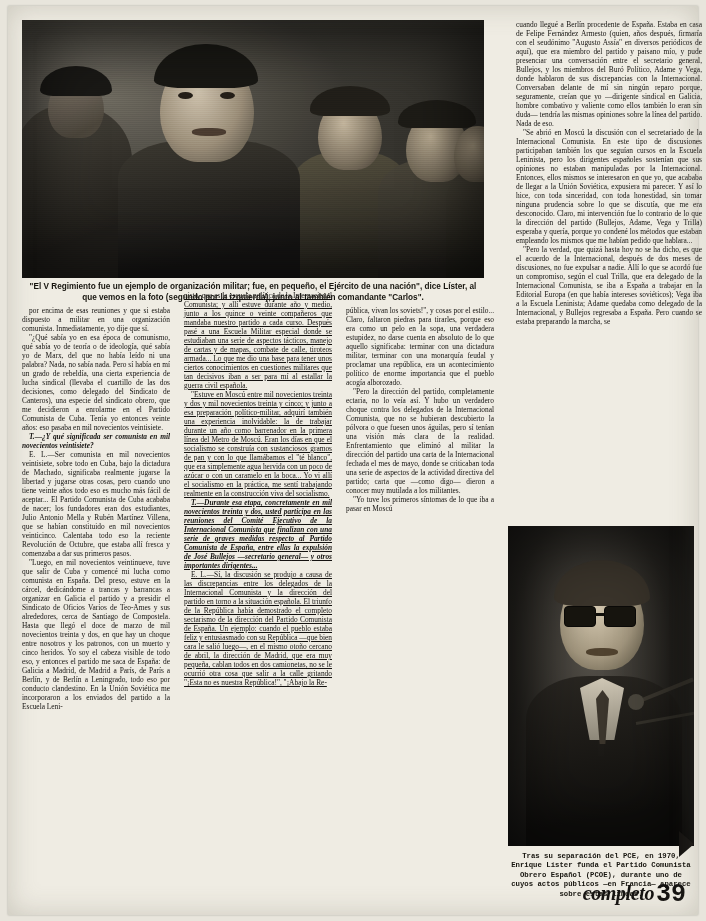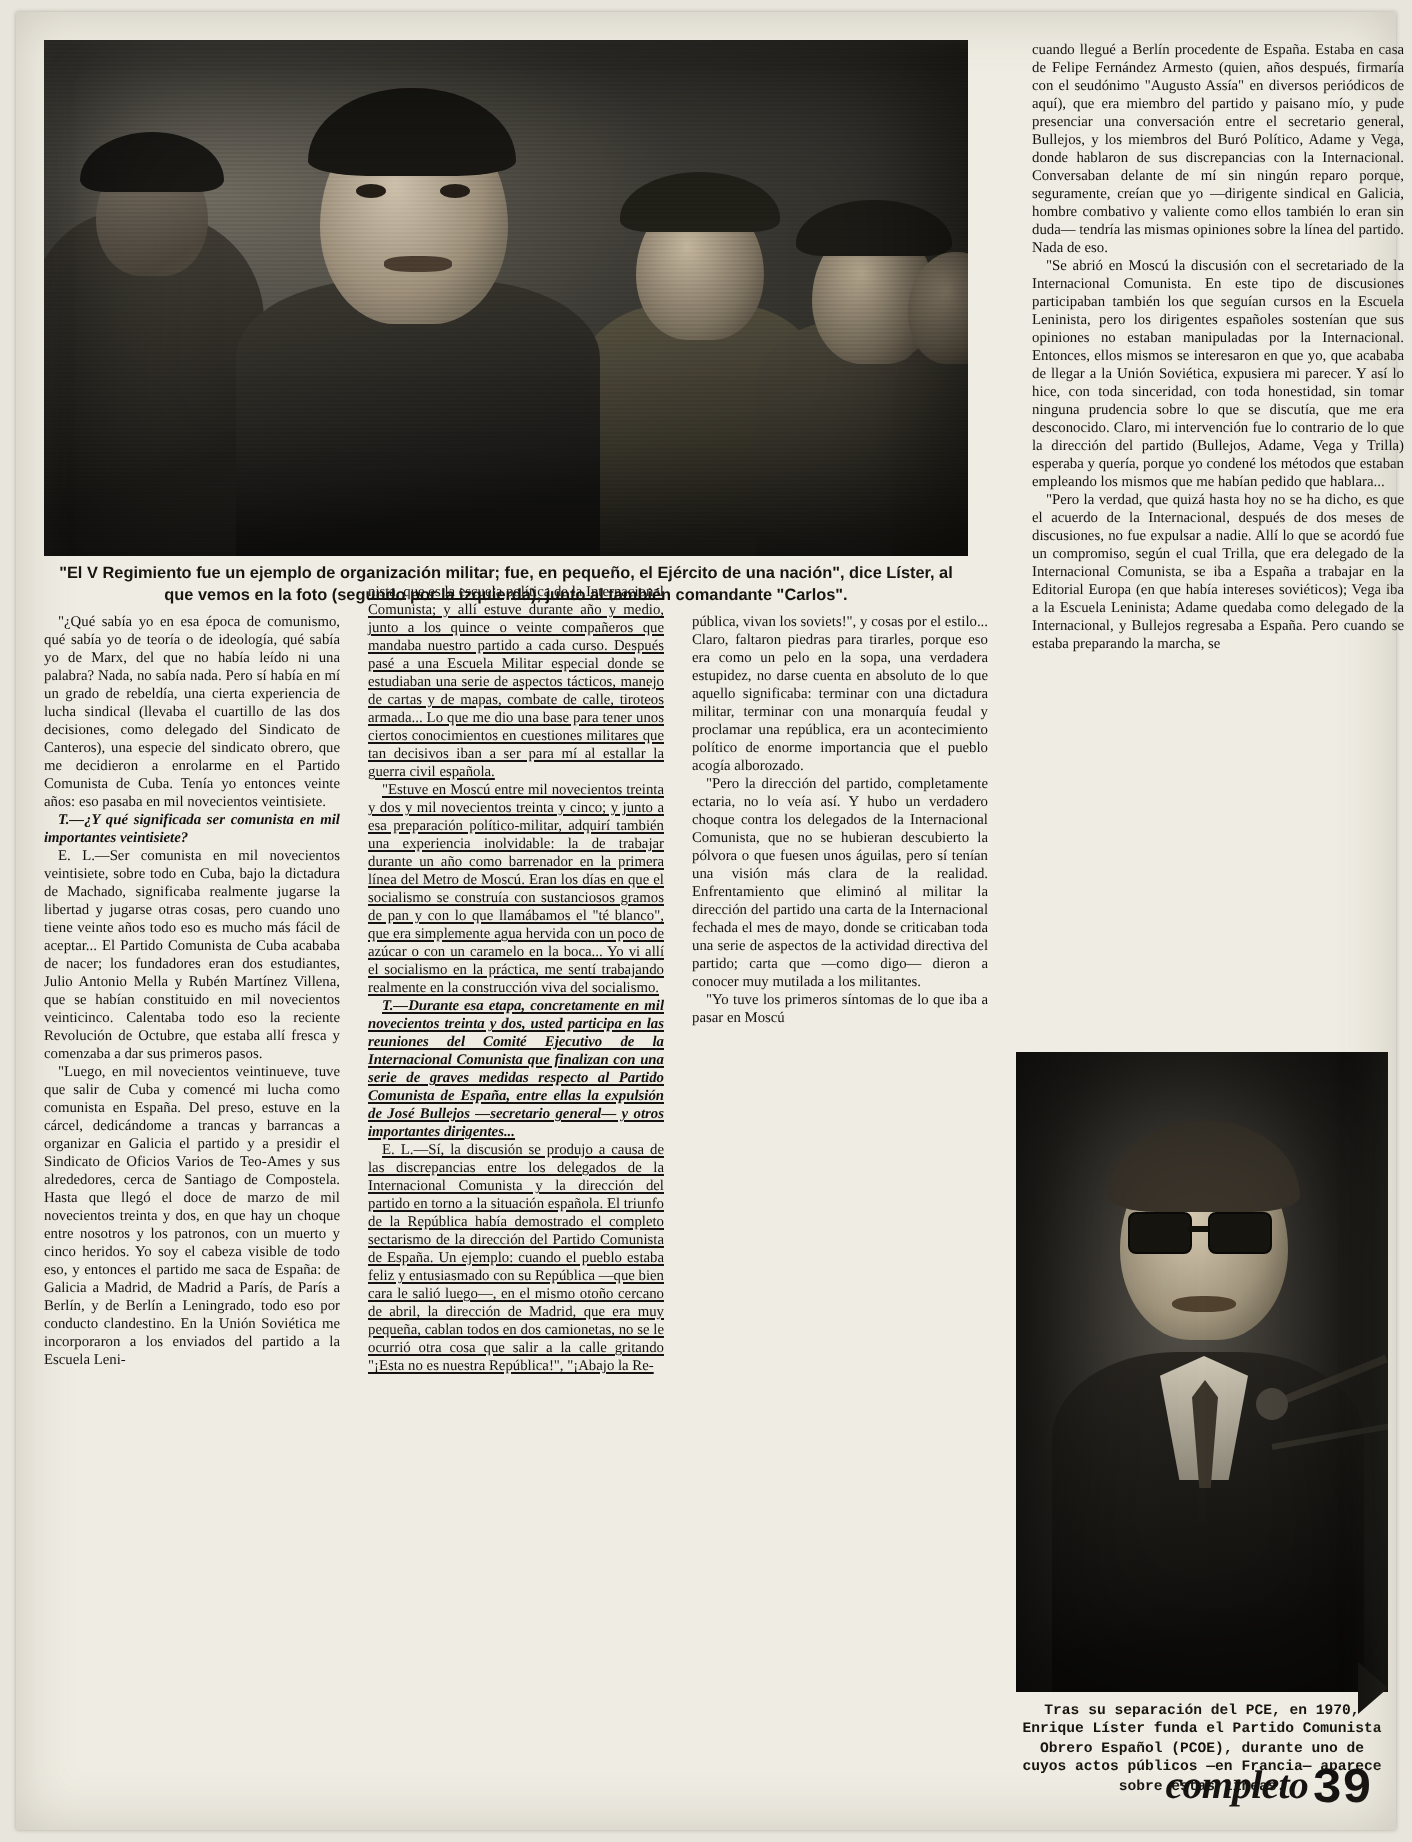--- a/index.html
+++ b/index.html
@@ -305,22 +305,23 @@
       <div class="f-mid-eye-r"></div>
       <div class="f-mid-mouth"></div>
 
       <div class="grainlayer"></div>
       <div class="vignette"></div>
     </div>
 
     <div class="caption-top">"El V Regimiento fue un ejemplo de organización militar; fue, en pequeño, el Ejército de una nación", dice Líster, al que vemos en la foto (segundo por la izquierda), junto al también comandante "Carlos".</div>
 
     <div class="col" id="col1">
+      <p>por encima de esas reuniones y que si estaba dispuesto a militar en una organización comunista. Inmediatamente, yo dije que sí.</p>
       <p>"¿Qué sabía yo en esa época de comunismo, qué sabía yo de teoría o de ideología, qué sabía yo de Marx, del que no había leído ni una palabra? Nada, no sabía nada. Pero sí había en mí un grado de rebeldía, una cierta experiencia de lucha sindical (llevaba el cuartillo de las dos decisiones, como delegado del Sindicato de Canteros), una especie del sindicato obrero, que me decidieron a enrolarme en el Partido Comunista de Cuba. Tenía yo entonces veinte años: eso pasaba en mil novecientos veintisiete.</p>
-      <p class="q bold">T.—¿Y qué significada ser comunista en mil importantes veintisiete?</p>
+      <p class="q bold">T.—¿Y qué significada ser comunista en mil novecientos veintisiete?</p>
       <p>E. L.—Ser comunista en mil novecientos veintisiete, sobre todo en Cuba, bajo la dictadura de Machado, significaba realmente jugarse la libertad y jugarse otras cosas, pero cuando uno tiene veinte años todo eso es mucho más fácil de aceptar... El Partido Comunista de Cuba acababa de nacer; los fundadores eran dos estudiantes, Julio Antonio Mella y Rubén Martínez Villena, que se habían constituido en mil novecientos veinticinco. Calentaba todo eso la reciente Revolución de Octubre, que estaba allí fresca y comenzaba a dar sus primeros pasos.</p>
       <p>"Luego, en mil novecientos veintinueve, tuve que salir de Cuba y comencé mi lucha como comunista en España. Del preso, estuve en la cárcel, dedicándome a trancas y barrancas a organizar en Galicia el partido y a presidir el Sindicato de Oficios Varios de Teo-Ames y sus alrededores, cerca de Santiago de Compostela. Hasta que llegó el doce de marzo de mil novecientos treinta y dos, en que hay un choque entre nosotros y los patronos, con un muerto y cinco heridos. Yo soy el cabeza visible de todo eso, y entonces el partido me saca de España: de Galicia a Madrid, de Madrid a París, de París a Berlín, y de Berlín a Leningrado, todo eso por conducto clandestino. En la Unión Soviética me incorporaron a los enviados del partido a la Escuela Leni-</p>
     </div>
 
     <div class="col" id="col2">
       <p class="noind">nista, que es la escuela política de la Internacional Comunista; y allí estuve durante año y medio, junto a los quince o veinte compañeros que mandaba nuestro partido a cada curso. Después pasé a una Escuela Militar especial donde se estudiaban una serie de aspectos tácticos, manejo de cartas y de mapas, combate de calle, tiroteos armada... Lo que me dio una base para tener unos ciertos conocimientos en cuestiones militares que tan decisivos iban a ser para mí al estallar la guerra civil española.</p>
       <p>"Estuve en Moscú entre mil novecientos treinta y dos y mil novecientos treinta y cinco; y junto a esa preparación político-militar, adquirí también una experiencia inolvidable: la de trabajar durante un año como barrenador en la primera línea del Metro de Moscú. Eran los días en que el socialismo se construía con sustanciosos gramos de pan y con lo que llamábamos el "té blanco", que era simplemente agua hervida con un poco de azúcar o con un caramelo en la boca... Yo vi allí el socialismo en la práctica, me sentí trabajando realmente en la construcción viva del socialismo.</p>
       <p class="q bold">T.—Durante esa etapa, concretamente en mil novecientos treinta y dos, usted participa en las reuniones del Comité Ejecutivo de la Internacional Comunista que finalizan con una serie de graves medidas respecto al Partido Comunista de España, entre ellas la expulsión de José Bullejos —secretario general— y otros importantes dirigentes...</p>
       <p>E. L.—Sí, la discusión se produjo a causa de las discrepancias entre los delegados de la Internacional Comunista y la dirección del partido en torno a la situación española. El triunfo de la República había demostrado el completo sectarismo de la dirección del Partido Comunista de España. Un ejemplo: cuando el pueblo estaba feliz y entusiasmado con su República —que bien cara le salió luego—, en el mismo otoño cercano de abril, la dirección de Madrid, que era muy pequeña, cablan todos en dos camionetas, no se le ocurrió otra cosa que salir a la calle gritando "¡Esta no es nuestra República!", "¡Abajo la Re-</p>
     </div>

